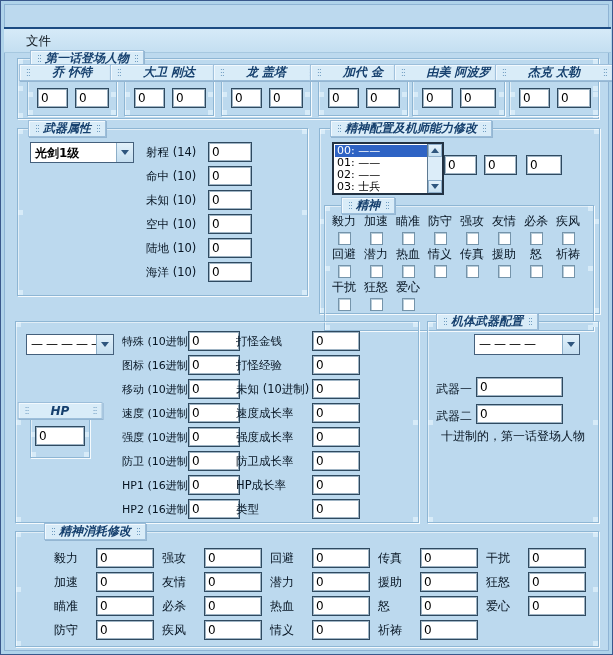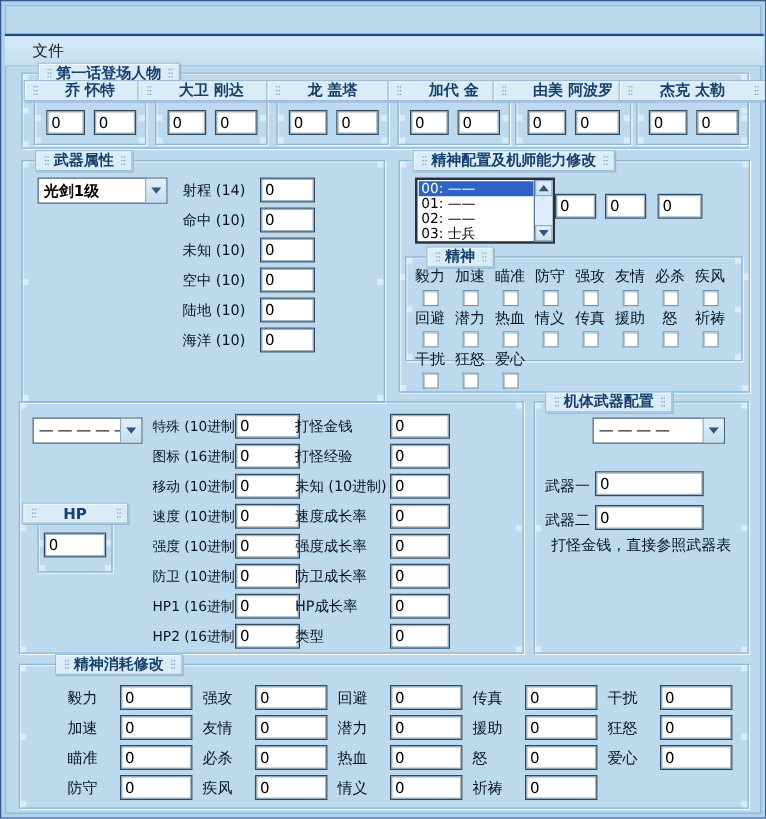--- a/index.html
+++ b/index.html
@@ -26,21 +26,21 @@
   .grp,.sub{position:absolute;border:1px solid #8EB6D4;
     box-shadow:1px 1px 0 rgba(255,255,255,.85), inset 1px 1px 0 rgba(255,255,255,.55);
     background-image:
       linear-gradient(#D7EBF8,#D7EBF8),linear-gradient(#D7EBF8,#D7EBF8),
       linear-gradient(#D7EBF8,#D7EBF8),linear-gradient(#D7EBF8,#D7EBF8),
       linear-gradient(#D7EBF8,#D7EBF8),linear-gradient(#D7EBF8,#D7EBF8);
     background-size:5px 5px;background-repeat:no-repeat;
     background-position:0 0,100% 0,0 100%,100% 100%,0 50%,100% 50%;}
   .cap{position:absolute;top:-9px;height:17px;display:inline-flex;align-items:center;
     background:#D9ECF8;border:1px solid #9CBEDA;box-shadow:inset 1px 1px 0 #F2F9FE,1px 1px 0 #94B6D2;
-    padding:0 4px;white-space:nowrap;}
+    padding:0 4px;white-space:nowrap;font-style:italic;}
   .cap b{font-size:12px;font-weight:bold;color:#16406E;padding:0 3px;}
   .capc{left:50%;transform:translateX(-50%);gap:18px;}
   .cdots{display:inline-block;width:1px;height:1px;background:#6F9CC0;margin:0 3px;
     box-shadow:0 3px 0 #6F9CC0,0 6px 0 #6F9CC0,2px 0 0 #6F9CC0,2px 3px 0 #6F9CC0,2px 6px 0 #6F9CC0;
     transform:translateY(-3px);}
   
   .tb{position:absolute;height:20px;background:#fff;border:1px solid #2F4A60;
     box-shadow:inset 0 0 0 1px #9FB4C4;font-size:12px;color:#000;padding:0 3px;outline:none;}
   .combo{position:absolute;height:21px;background:#fff;border:1px solid #44607C;display:flex;align-items:stretch;}
   .ctext{flex:1;font-size:12px;color:#000;padding:2px 3px 0 4px;white-space:nowrap;overflow:hidden;}
@@ -141,21 +141,21 @@
       <span class="cap capc">
           <i class="cdots"></i>
           <b>杰克 太勒</b>
           <i class="cdots"></i>
         </span>
       <input class="tb" style="left: 9px; top: 15px; width: 31px;" value="0">
       <input class="tb" style="left: 47px; top: 15px; width: 34px;" value="0">
     </div>
   </div>
 
-  <div class="grp" style="left:16px;top:127px;width:291px;height:194px;">
+  <div class="grp" style="left:16px;top:127px;width:291px;height:168px;">
     <span class="cap" style="left:10px;">
         <i class="cdots"></i>
         <b>武器属性</b>
         <i class="cdots"></i>
       </span>
     <div class="combo" style="left:12px;top:13px;width:104px;font-weight:bold;">
       <span class="ctext">光剑1级</span>
       <span class="cbtn">
           <i class="tri down"></i>
         </span>
@@ -209,21 +209,21 @@
         <span class="sarr">
             <i class="tri down"></i>
           </span>
       </div>
     </div>
 
     <input class="tb" style="left: 124px; top: 26px; width: 33px;" value="0">
     <input class="tb" style="left: 164px; top: 26px; width: 33px;" value="0">
     <input class="tb" style="left: 206px; top: 26px; width: 36px;" value="0">
 
-    <div class="sub" style="left:4px;top:76px;width:270px;height:84px;">
+    <div class="sub" style="left:4px;top:76px;width:270px;height:126px;">
       <span class="cap" style="left:16px;">
           <i class="cdots"></i>
           <b>精神</b>
           <i class="cdots"></i>
         </span>
       <div class="srow" style="top:7px;">
         <div class="scell">
             <span class="slb">毅力</span>
             <span class="cb"></span>
           </div>
@@ -404,21 +404,21 @@
     <div class="combo" style="left:46px;top:12px;width:106px;">
       <span class="ctext dash">————</span>
       <span class="cbtn">
           <i class="tri down"></i>
         </span>
     </div>
     <span class="note" style="left:8px;top:59px;">武器一</span>
     <input class="tb" style="left: 48px; top: 55px; width: 87px;" value="0">
     <span class="note" style="left:8px;top:86px;">武器二</span>
     <input class="tb" style="left: 48px; top: 82px; width: 87px;" value="0">
-    <span class="note" style="left:13px;top:106px;">打怪金钱，直接参照武器表</span>
+    <span class="note" style="left:13px;top:106px;">十进制的，第一话登场人物</span>
   </div>
 
   <div class="grp" style="left:14px;top:530px;width:584px;height:116px;">
     <span class="cap" style="left:28px;">
         <i class="cdots"></i>
         <b>精神消耗修改</b>
         <i class="cdots"></i>
       </span>
     <div class="crow" style="top:16px;">
       <div class="ccell">

